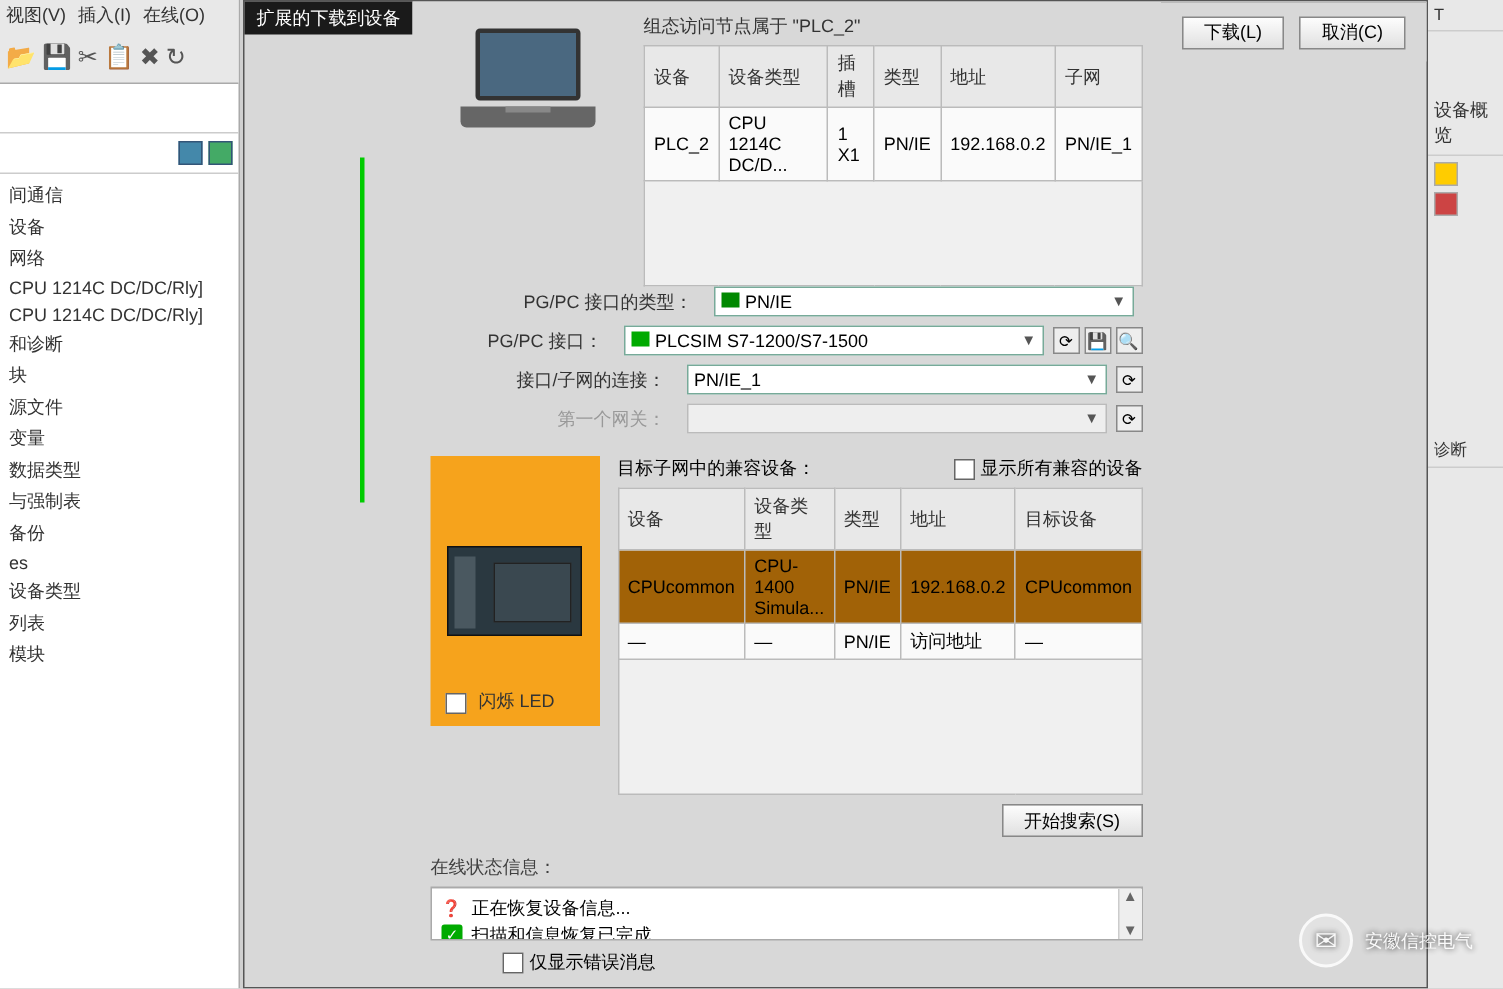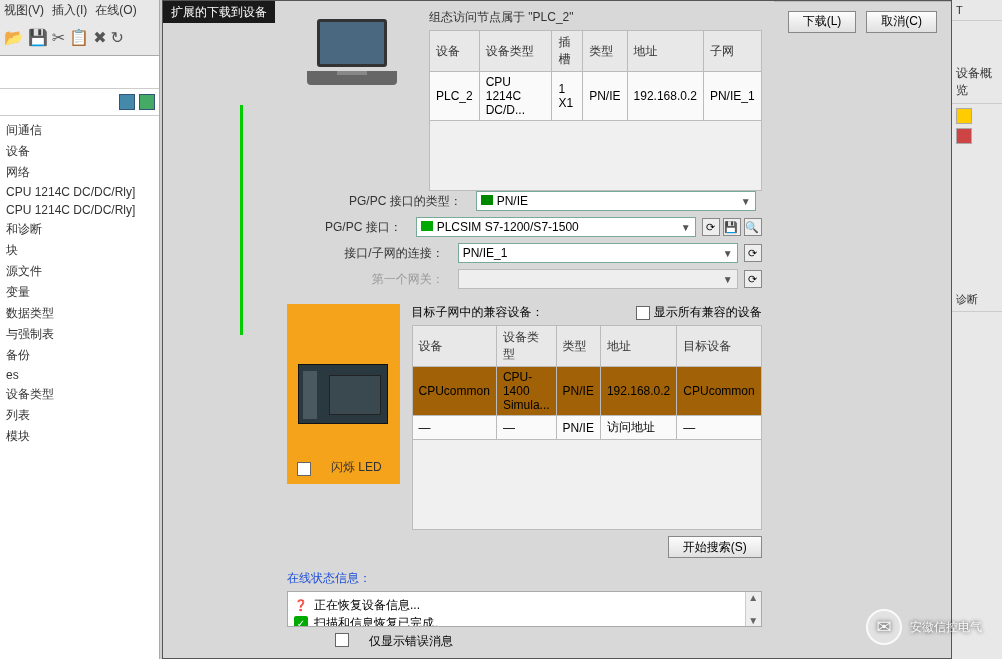--- a/index.html
+++ b/index.html
@@ -49,45 +49,45 @@
 .form-row .sel .arrow { font-size: 10px; color: #555; }
 .form-row .icons { display: flex; gap: 3px; }
 .form-row .icons .ic { width: 18px; height: 18px; border: 1px solid #888; background: #eee; display:flex; align-items:center; justify-content:center; font-size:11px; }
 
 
 .mid-row { display: flex; gap: 12px; margin-top: 12px; }
 .device-img { width: 130px; height: 180px; background: #f6a31c; display: flex; flex-direction: column; align-items: center; justify-content: center; gap: 20px; position: relative; }
 .plc-box { width: 90px; height: 60px; background: #2a3840; border: 1px solid #111; position: relative; }
 .plc-box::before { content:""; position:absolute; left:4px; top:6px; width:14px; height:48px; background:#4a5860; }
 .plc-box::after { content:""; position:absolute; right:6px; top:10px; width:50px; height:38px; background:#3a4850; border:1px solid #222; }
-.flash-led { display: flex; align-items: flex-end; gap: 20px; color: #333; position: absolute; bottom: 8px; left: 10px; }
+.flash-led { display: flex; align-items: flex-end; gap: 8px; color: #333; position: absolute; bottom: 8px; left: 10px; }
 .flash-led .cb { width: 14px; height: 14px; border: 1px solid #666; background: #fff; }
 
 .mid-table-area { flex: 1; }
 .mid-caption-row { display: flex; justify-content: space-between; align-items: flex-start; margin-bottom: 4px; }
 .chk { display: flex; align-items: center; gap: 4px; }
 .chk .cb { width: 14px; height: 14px; border: 1px solid #666; background: #fff; }
 table.grid tr.selrow td { background: #a16207; }
 table.grid tr.plain td { background: #fafafa; }
 
 
 .search-btn-row { display: flex; justify-content: flex-end; margin-top: 6px; }
 .btn { height: 22px; padding: 0 14px; border: 1px solid #888; background: linear-gradient(#fdfdfd,#e0e0e0); display: inline-flex; align-items: center; cursor: pointer; }
 
 
-.status-label { margin-top: 12px; color: #1d4ed8; }
+.status-label { margin-top: 12px; color: #404040; }
 .status-box { margin-top: 4px; height: 54px; background: #fff; border: 1px solid #aaa; padding: 4px 6px; overflow: auto; position: relative; }
 .status-line { display: flex; align-items: center; gap: 6px; height: 18px; }
 .status-line .ic { width: 14px; height: 14px; display:inline-flex; align-items:center; justify-content:center; font-size:11px; }
 .status-line .ic.q { color: #c06000; font-weight:bold; }
 .status-line .ic.ok { background: #0a0; color: #fff; border-radius:2px; font-size:10px; }
 .status-box .scroll { position:absolute; right:0; top:0; width:16px; height:100%; background:#eee; border-left:1px solid #ccc; display:flex; flex-direction:column; justify-content:space-between; align-items:center; }
 .status-box .scroll span { font-size:10px; color:#666; }
 
-.err-chk { margin-top: 6px; display: flex; align-items: flex-start; gap: 20px; padding-left: 48px; }
+.err-chk { margin-top: 6px; display: flex; align-items: center; gap: 4px; padding-left: 48px; }
 
 .dlg-footer { height: 40px; border-top: 1px solid #bbb; display: flex; justify-content: flex-end; align-items: center; gap: 10px; padding: 0 14px; background: #d8d8d8; }
 
 
 .right-bg { position: absolute; right: 0; top: 0; width: 50px; height: 659px; background: #e8e8e8; }
 .right-bg .tab { writing-mode: horizontal-tb; padding: 4px; color:#333; border-bottom:1px solid #ccc; font-size:11px; }
 .right-bg .t-item { width: 16px; height: 16px; margin: 4px; border: 1px solid #aaa; }
 
 
 .watermark { position: absolute; right: 20px; bottom: 14px; display: flex; align-items: center; gap: 8px; color: #fff; font-size: 22px; opacity: 0.85; z-index: 100; text-shadow: 0 0 4px #000; }

